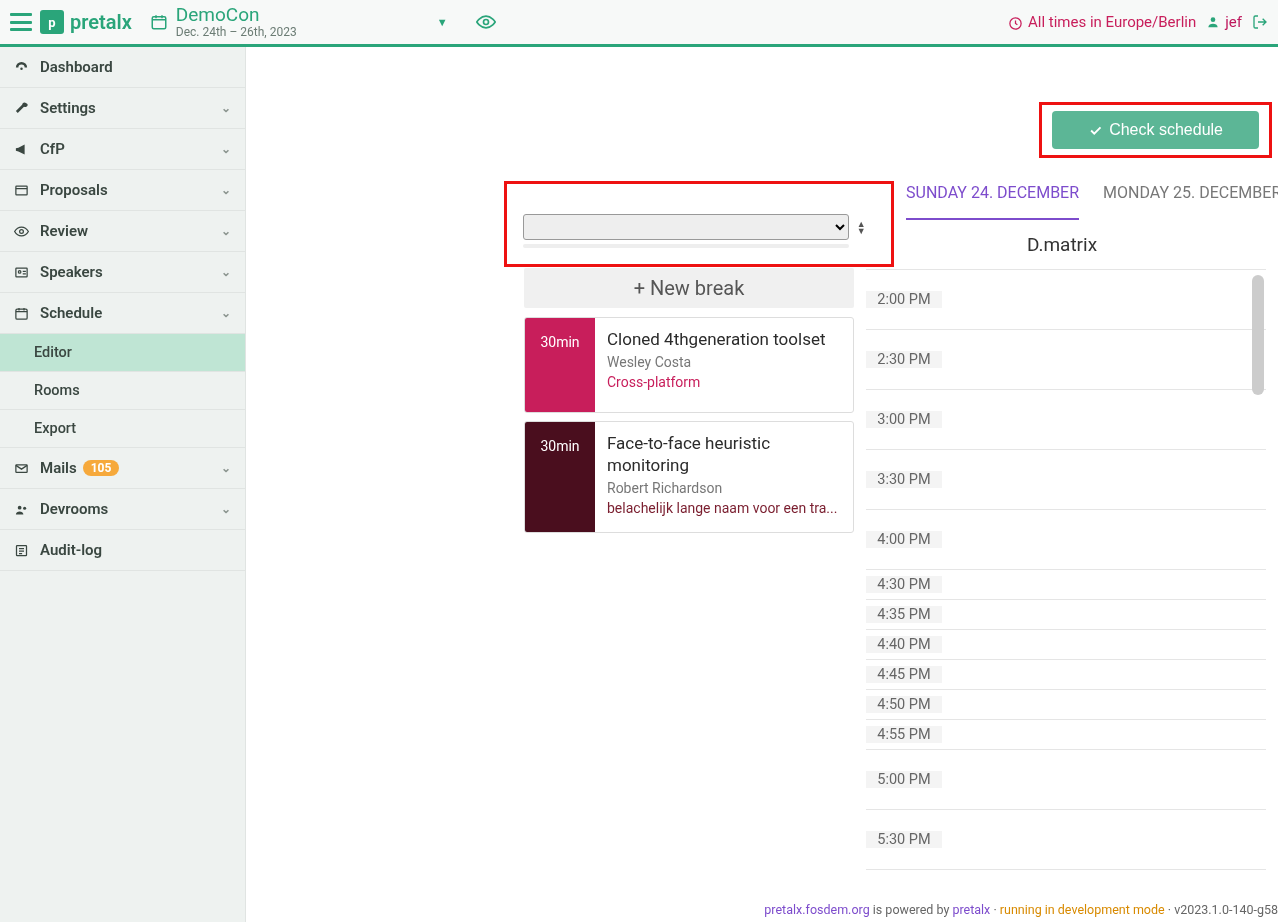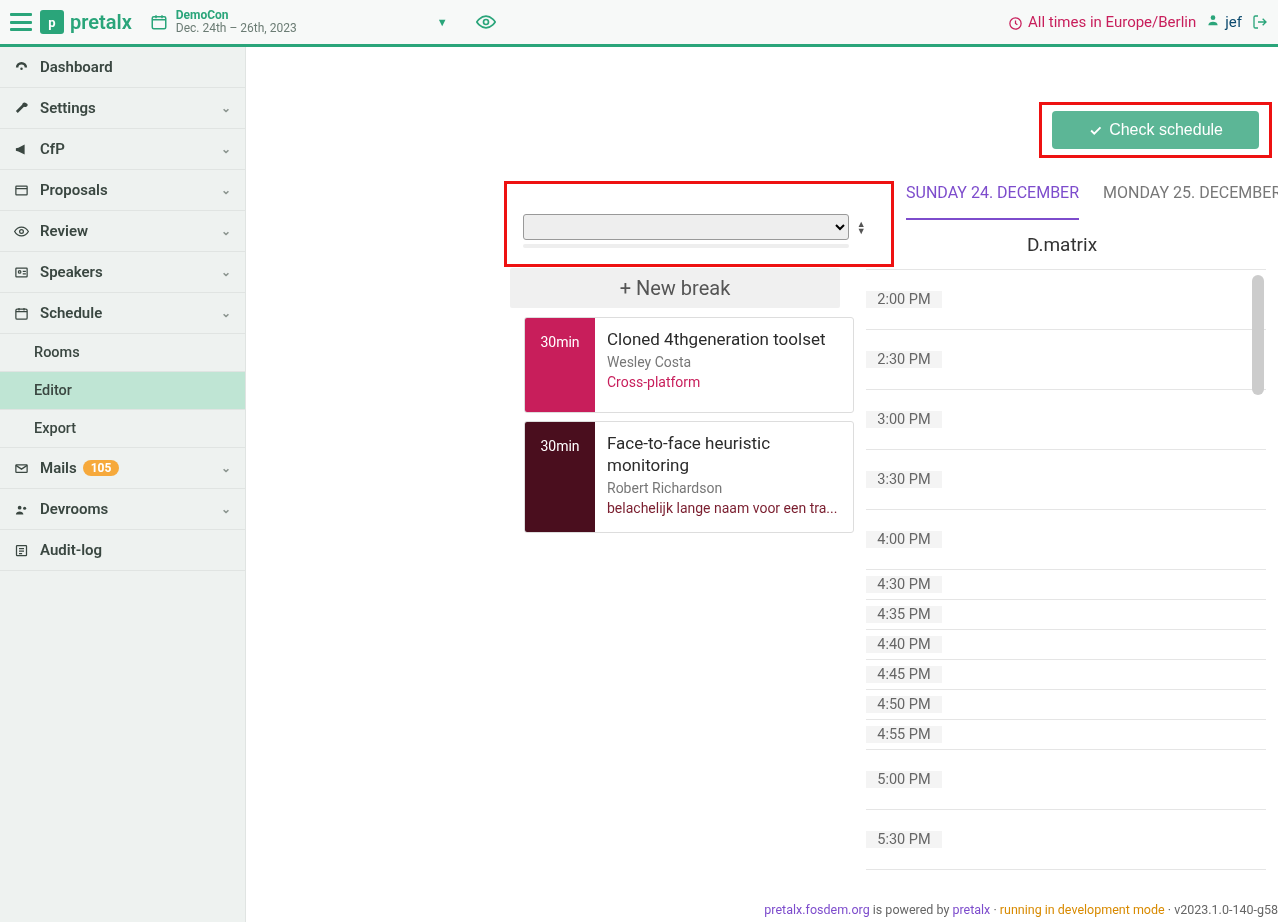--- a/index.html
+++ b/index.html
@@ -6,27 +6,27 @@
   body { font-family: -apple-system, BlinkMacSystemFont, "Segoe UI", Roboto, "Helvetica Neue", Arial, sans-serif; font-size: 15px; color: #333; background: #fff; width: 1278px; height: 922px; overflow: hidden; position: relative; }
   
   .topbar { height: 47px; background: #f7f9f8; border-bottom: 3px solid #2aa57a; display: flex; align-items: center; padding: 0 10px; }
   .hamburger { width: 22px; height: 18px; display: flex; flex-direction: column; justify-content: space-between; cursor: pointer; margin-right: 8px; }
   .hamburger span { height: 3px; background: #2aa57a; border-radius: 1px; }
   .logo-box { width: 24px; height: 24px; background: #2aa57a; color: #fff; display: flex; align-items: center; justify-content: center; font-weight: bold; border-radius: 3px; font-size: 13px; margin-right: 6px; }
   .brand { color: #2aa57a; font-size: 20px; font-weight: 600; margin-right: 18px; }
   .event-block { display: flex; align-items: center; color: #2aa57a; }
   .event-cal { margin-right: 8px; }
   .event-text { display: flex; flex-direction: column; line-height: 1.1; }
-  .event-name { font-size: 12px; font-weight: 700; }
+  .event-name { font-size: 19px; font-weight: 400; }
   .event-dates { font-size: 12px; color: #6b7c74; }
   .event-caret { margin-left: 140px; color: #2aa57a; font-size: 11px; }
   .eye { margin-left: 28px; color: #2aa57a; }
   .topbar-right { margin-left: auto; display: flex; align-items: center; gap: 10px; }
   .tz { color: #c81e5b; font-size: 15px; display: flex; align-items: flex-end; gap: 5px; }
-  .user { color: #0c4a6e; font-size: 15px; display: flex; gap: 5px; }
+  .user { color: #be185d; font-size: 15px; display: flex; align-items: center; gap: 5px; }
   .logout { color: #2aa57a; }
   
   .layout { display: flex; height: calc(922px - 47px); }
   
   .sidebar { width: 246px; background: #eef2f0; border-right: 1px solid #e0e4e2; overflow-y: auto; }
   .nav-item { display: flex; align-items: center; padding: 11px 14px; border-bottom: 1px solid #e0e4e2; color: #3a4741; font-size: 15px; font-weight: 600; cursor: pointer; }
   .nav-item .icon { width: 22px; display: inline-flex; justify-content: flex-start; margin-right: 4px; color: #3a4741; }
   .nav-item .chev { margin-left: auto; color: #8a948e; font-size: 12px; }
   .nav-sub { background: #eef2f0; }
   .nav-sub .nav-subitem { padding: 10px 14px 10px 34px; border-bottom: 1px solid #e0e4e2; color: #3a4741; font-size: 14.5px; font-weight: 500; cursor: pointer; }
@@ -38,21 +38,21 @@
   .check-btn { background: #5cb696; color: #fff; border: none; border-radius: 4px; padding: 10px 36px; font-size: 16px; font-weight: 500; display: flex; align-items: center; gap: 6px; cursor: pointer; }
   .tabs-row { position: absolute; top: 136px; left: 660px; display: flex; gap: 24px; font-size: 16px; }
   .tab { color: #777; padding-bottom: 16px; cursor: pointer; white-space: nowrap; }
   .tab.active { color: #7d4ccc; border-bottom: 2px solid #7d4ccc; }
   
   .filter-box { position: absolute; top: 134px; left: 258px; width: 390px; height: 86px; border: 3px solid #e11; padding: 30px 16px 8px 16px; }
   .filter-select { width: 326px; height: 26px; border: 1px solid #999; border-radius: 3px; background: #eee; }
   .sort-icon { display:inline-flex; flex-direction:column; font-size:9px; line-height:7px; color:#555; margin-left:4px; vertical-align:middle;}
   .filter-underline { margin-top:4px; width: 326px; height:4px; background:#eee; border-radius:2px;}
   
-  .new-break { position: absolute; top: 221px; left: 264px; width: 330px; height: 40px; background: #f0f0f0; color: #555; display:flex; align-items:center; justify-content:center; font-size: 20px; border-radius: 2px; cursor:pointer;}
+  .new-break { position: absolute; top: 221px; left: 278px; width: 330px; height: 40px; background: #f0f0f0; color: #555; display:flex; align-items:center; justify-content:center; font-size: 20px; border-radius: 2px; cursor:pointer;}
   
   .session-card { position:absolute; left:278px; width:330px; display:flex; border:1px solid #ddd; border-radius:3px; background:#fff; overflow:hidden; cursor:grab;}
   .sc1 { top: 270px; height: 96px; }
   .sc2 { top: 374px; height: 112px; }
   .duration { width: 70px; display:flex; align-items:flex-start; justify-content:center; padding-top:16px; color:#fff; font-size:14px;}
   .dur1 { background:#c81e5b; }
   .dur2 { background:#4a0e1e; }
   .session-body { padding:10px 12px; flex:1; display:flex; flex-direction:column; gap:4px; overflow:hidden;}
   .s-title { font-size:17px; color:#2b2b2b; line-height:1.3;}
   .s-speaker { font-size:14px; color:#777;}
@@ -197,22 +197,22 @@
       <span class="icon">
           <svg width="15" height="15" viewBox="0 0 24 24" fill="none" stroke="#3a4741" stroke-width="2">
             <rect x="3" y="5" width="18" height="16" rx="2"></rect>
             <path d="M3 9h18M8 3v4M16 3v4"></path>
           </svg>
         </span>
       <span>Schedule</span>
       <span class="chev">⌄</span>
     </div>
     <div class="nav-sub">
+      <div class="nav-subitem active"><span>Editor</span></div>
       <div class="nav-subitem"><span>Rooms</span></div>
-      <div class="nav-subitem active"><span>Editor</span></div>
       <div class="nav-subitem"><span>Export</span></div>
     </div>
     <div class="nav-item">
       <span class="icon">
           <svg width="15" height="15" viewBox="0 0 24 24" fill="none" stroke="#3a4741" stroke-width="2">
             <rect x="3" y="6" width="18" height="12" rx="1"></rect>
             <path d="M3 7l9 6 9-6"></path>
           </svg>
         </span>
       <span>Mails</span>

